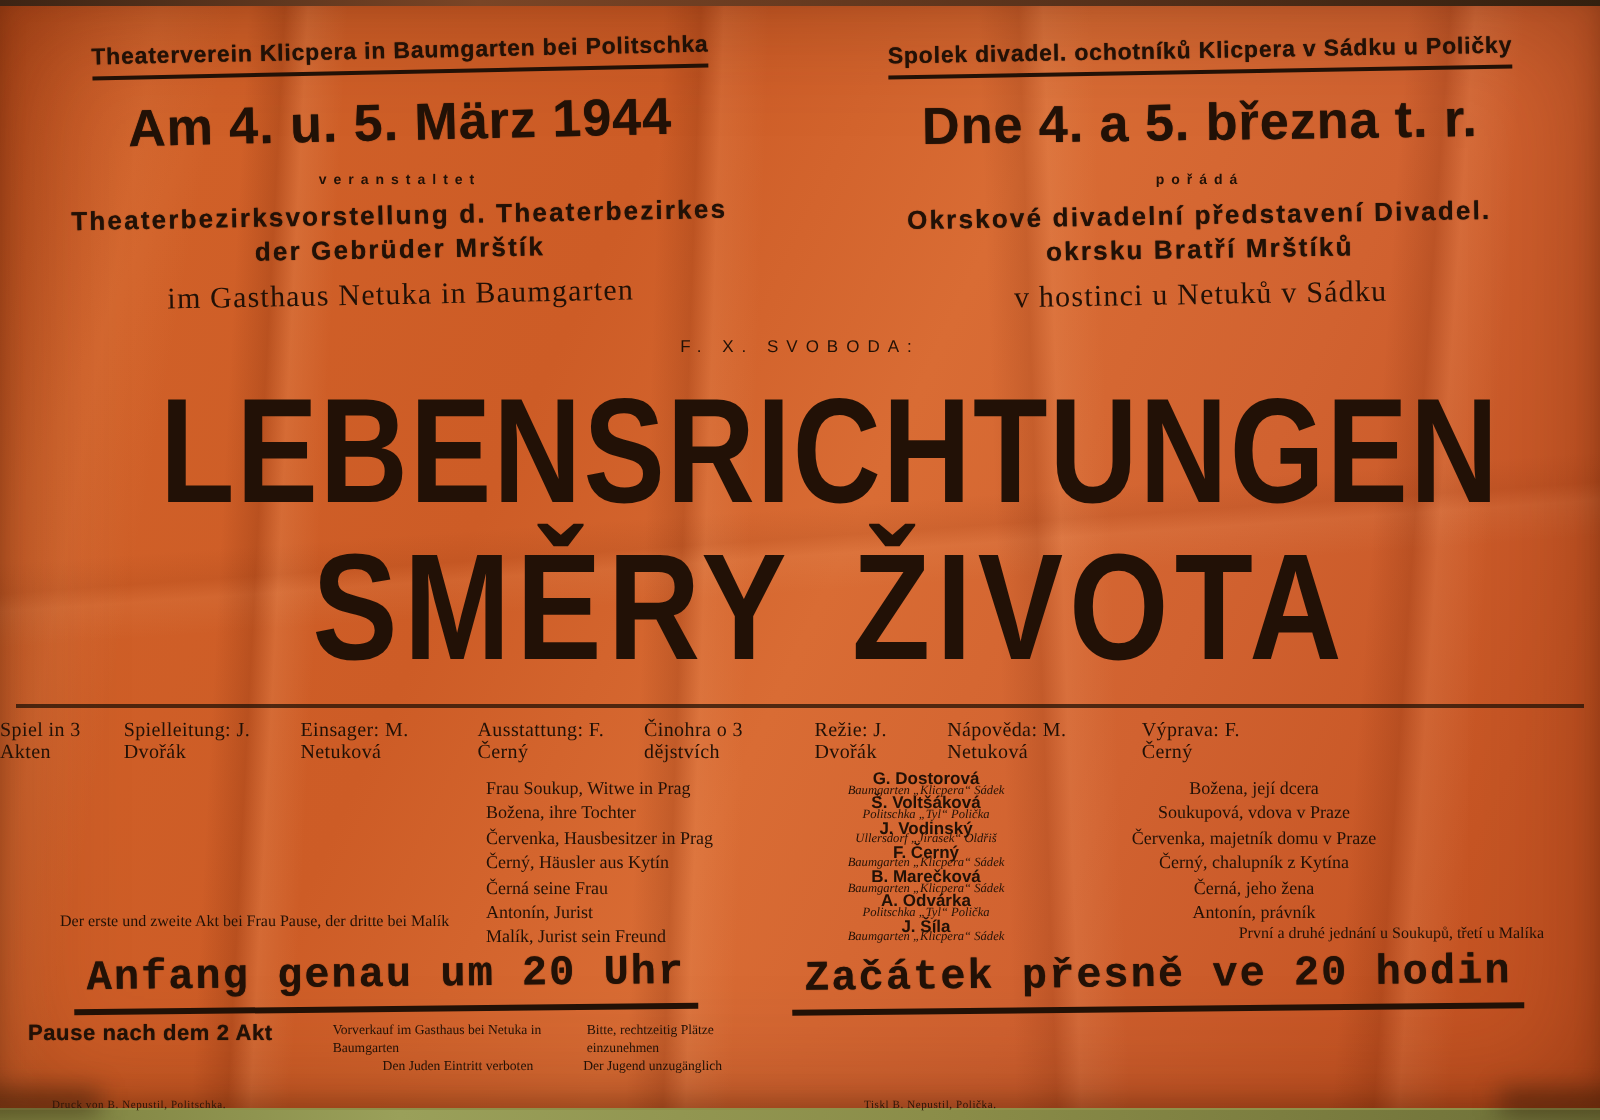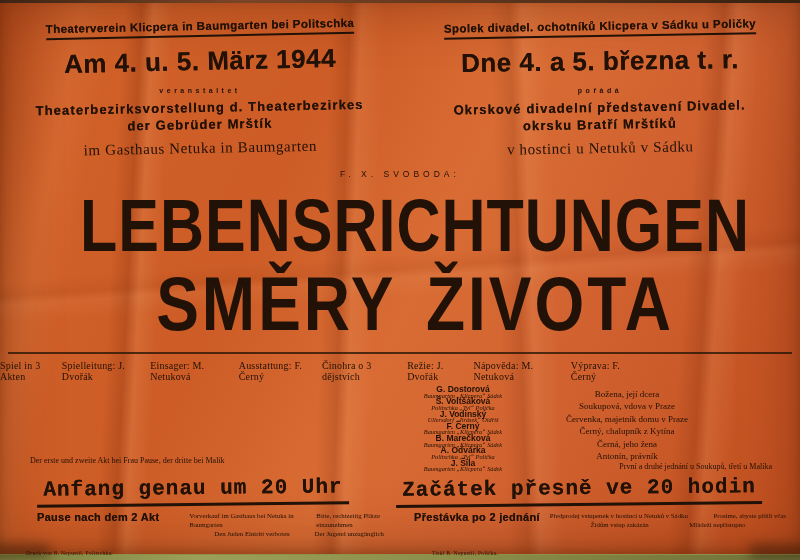--- a/index.html
+++ b/index.html
@@ -123,20 +123,29 @@
         <span>Ausstattung: F. Černý</span>
       </div>
       <div class="credrow">
         <span>Činohra o 3 dějstvích</span>
         <span>Režie: J. Dvořák</span>
         <span>Nápověda: M. Netuková</span>
         <span>Výprava: F. Černý</span>
       </div>
     </div>
 
+    <div class="cast-roles" style="left:243px;top:388px;text-align:left;">
+      <div>Frau Soukup, Witwe in Prag</div>
+      <div>Božena, ihre Tochter</div>
+      <div>Červenka, Hausbesitzer in Prag</div>
+      <div>Černý, Häusler aus Kytín</div>
+      <div>Černá seine Frau</div>
+      <div>Antonín, Jurist</div>
+      <div>Malík, Jurist sein Freund</div>
+    </div>
 
     <div class="cast-names" style="left:388px;top:386px;width:150px;">
       <div>
           <div class="cname">G. Dostorová</div>
           <div class="ctroupe">Baumgarten „Klicpera“ Sádek</div>
         </div>
       <div>
           <div class="cname">Š. Voltšáková</div>
           <div class="ctroupe">Politschka „Tyl“ Polička</div>
         </div>
@@ -176,44 +185,31 @@
 
     <div class="two-col" style="position:absolute;top:477px;width:772px;font-family:Liberation Mono, monospace;">
       <div class="center" style="transform:rotate(-0.6deg);">
         <span class="startline soft">Anfang genau um 20 Uhr</span>
       </div>
       <div class="center" style="transform:rotate(-0.6deg);">
         <span class="startline soft">Začátek přesně ve 20 hodin</span>
       </div>
     </div>
 
-    <div class="bottomnotes" style="left:37px;gap:30px;">
+    <div class="bottomnotes" style="left:14px;gap:30px;">
       <span class="pauselbl sans soft">Pause nach dem 2 Akt</span>
       <div class="noterows">
         <div class="noterow">
           <span>Vorverkauf im Gasthaus bei Netuka in Baumgarten</span>
           <span>Bitte, rechtzeitig Plätze einzunehmen</span>
         </div>
         <div class="noterow second">
           <span>Den Juden Eintritt verboten</span>
           <span>Der Jugend unzugänglich</span>
         </div>
       </div>
     </div>
 
-    <div class="bottomnotes" style="left:414px;">
-      <span class="pauselbl sans soft">Přestávka po 2 jednání</span>
-      <div class="noterows">
-        <div class="noterow">
-          <span>Předprodej vstupenek v hostinci u Netuků v Sádku</span>
-          <span>Prosíme, abyste přišli včas</span>
-        </div>
-        <div class="noterow second">
-          <span>Židům vstup zakázán</span>
-          <span>Mládeži nepřístupno</span>
-        </div>
-      </div>
-    </div>
 
     <div class="imprint" style="left:26px;">Druck von B. Nepustil, Politschka.</div>
     <div class="imprint" style="left:432px;">Tiskl B. Nepustil, Polička.</div>
   </div>
 </div>
 
 </body></html>

